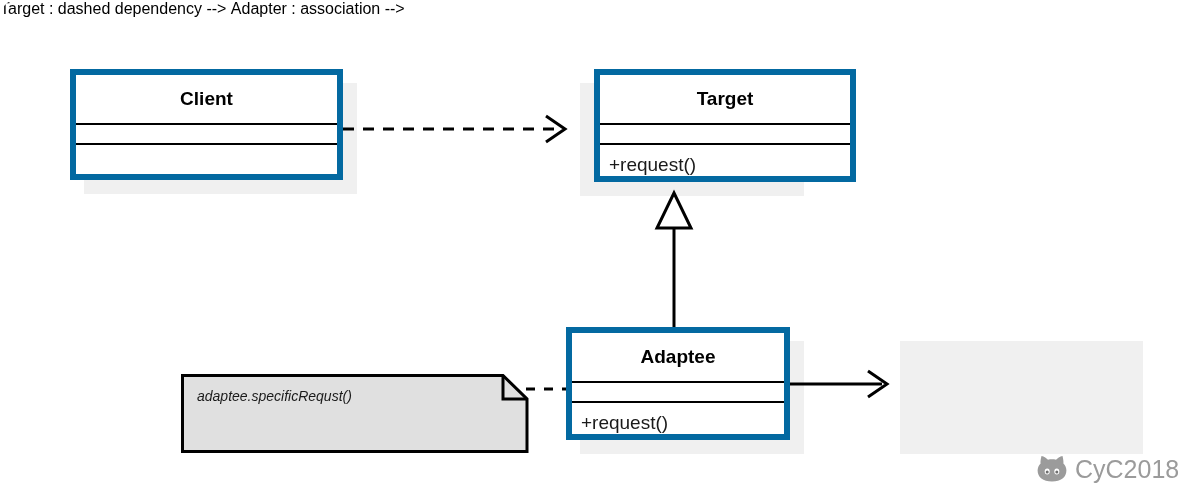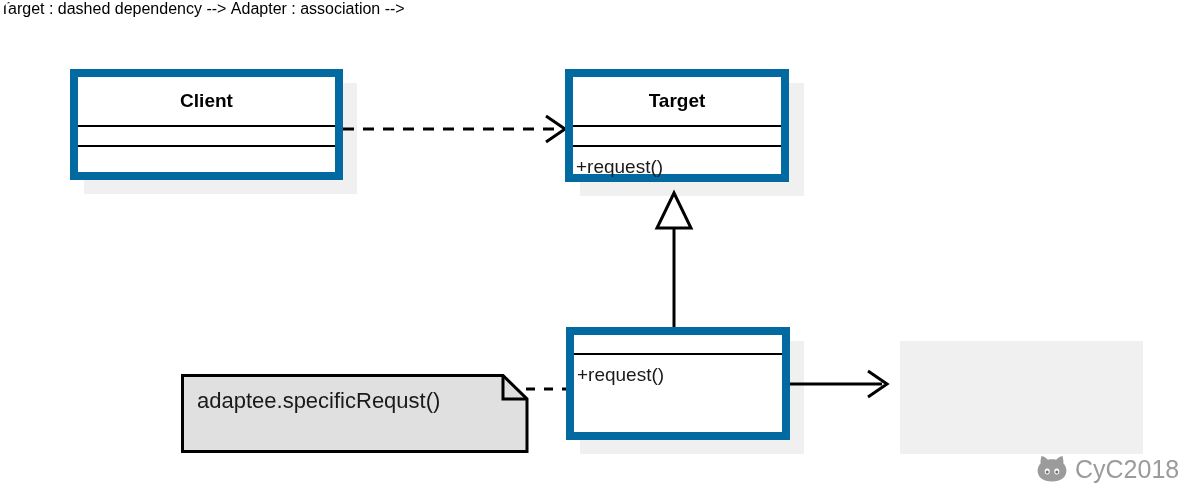--- a/index.html
+++ b/index.html
@@ -16,21 +16,21 @@
     height: 489px;
     background: #ffffff;
     overflow: hidden;
     border-radius: 17px;
   }
   
   .uml-class {
     position: absolute;
     box-sizing: border-box;
     background: #ffffff;
-    border: 8px solid #0369a1;
+    border: 6px solid #0369a1;
     z-index: 3;
   }
   .uml-shadow {
     position: absolute;
     background: #f0f0f0;
     z-index: 1;
   }
   .cls-title {
     box-sizing: border-box;
     height: 50px;
@@ -45,40 +45,41 @@
   }
   .cls-attrs {
     box-sizing: border-box;
     height: 20px;
     border-bottom: 2px solid #000000;
   }
   .cls-ops {
     box-sizing: border-box;
     height: 41px;
     line-height: 39px;
-    padding-left: 3px;
+    padding-left: 9px;
     font-size: 19px;
     color: #1a1a1a;
     white-space: nowrap;
     overflow: hidden;
   }
   .cls-ops.empty { color: transparent; }
 
   
   .uml-note {
     position: absolute;
     z-index: 3;
   }
   .uml-note .note-text {
     position: absolute;
     left: 16px;
     top: 14px;
-    font-size: 22px;
+    font-size: 14px;
     color: #1a1a1a;
     white-space: nowrap;
+    font-style: italic;
   }
 
   
   .edge {
     position: absolute;
     z-index: 2;
   }
   .edge svg { display: block; overflow: visible; }
 
   
@@ -142,28 +143,29 @@
   
 
   
   <div class="uml-class" style="left:70px; top:69px; width:273px; height:111px;">
     <div class="cls-title">Client</div>
     <div class="cls-attrs"></div>
     <div class="cls-ops empty"></div>
   </div>
 
   
-  <div class="uml-class" style="left:565px; top:69px; width:224px; height:113px;">
+  <div class="uml-class" style="left:594px; top:69px; width:262px; height:113px;">
     <div class="cls-title">Target</div>
     <div class="cls-attrs"></div>
     <div class="cls-ops">+request()</div>
   </div>
 
   
   <div class="uml-class" style="left:566px; top:327px; width:224px; height:113px;">
+    <div class="cls-title">Adaptee</div>
     <div class="cls-attrs"></div>
     <div class="cls-ops">+request()</div>
   </div>
 
   
 
   
   <div class="uml-note" style="left:181px; top:374px; width:348px; height:79px;">
     <svg width="348" height="79" viewBox="0 0 348 79">
       <path d="M1.5,1.5 H322 L346,25 V77.5 H1.5 Z" fill="#e0e0e0" stroke="#000000" stroke-width="3" stroke-linejoin="miter"></path>

